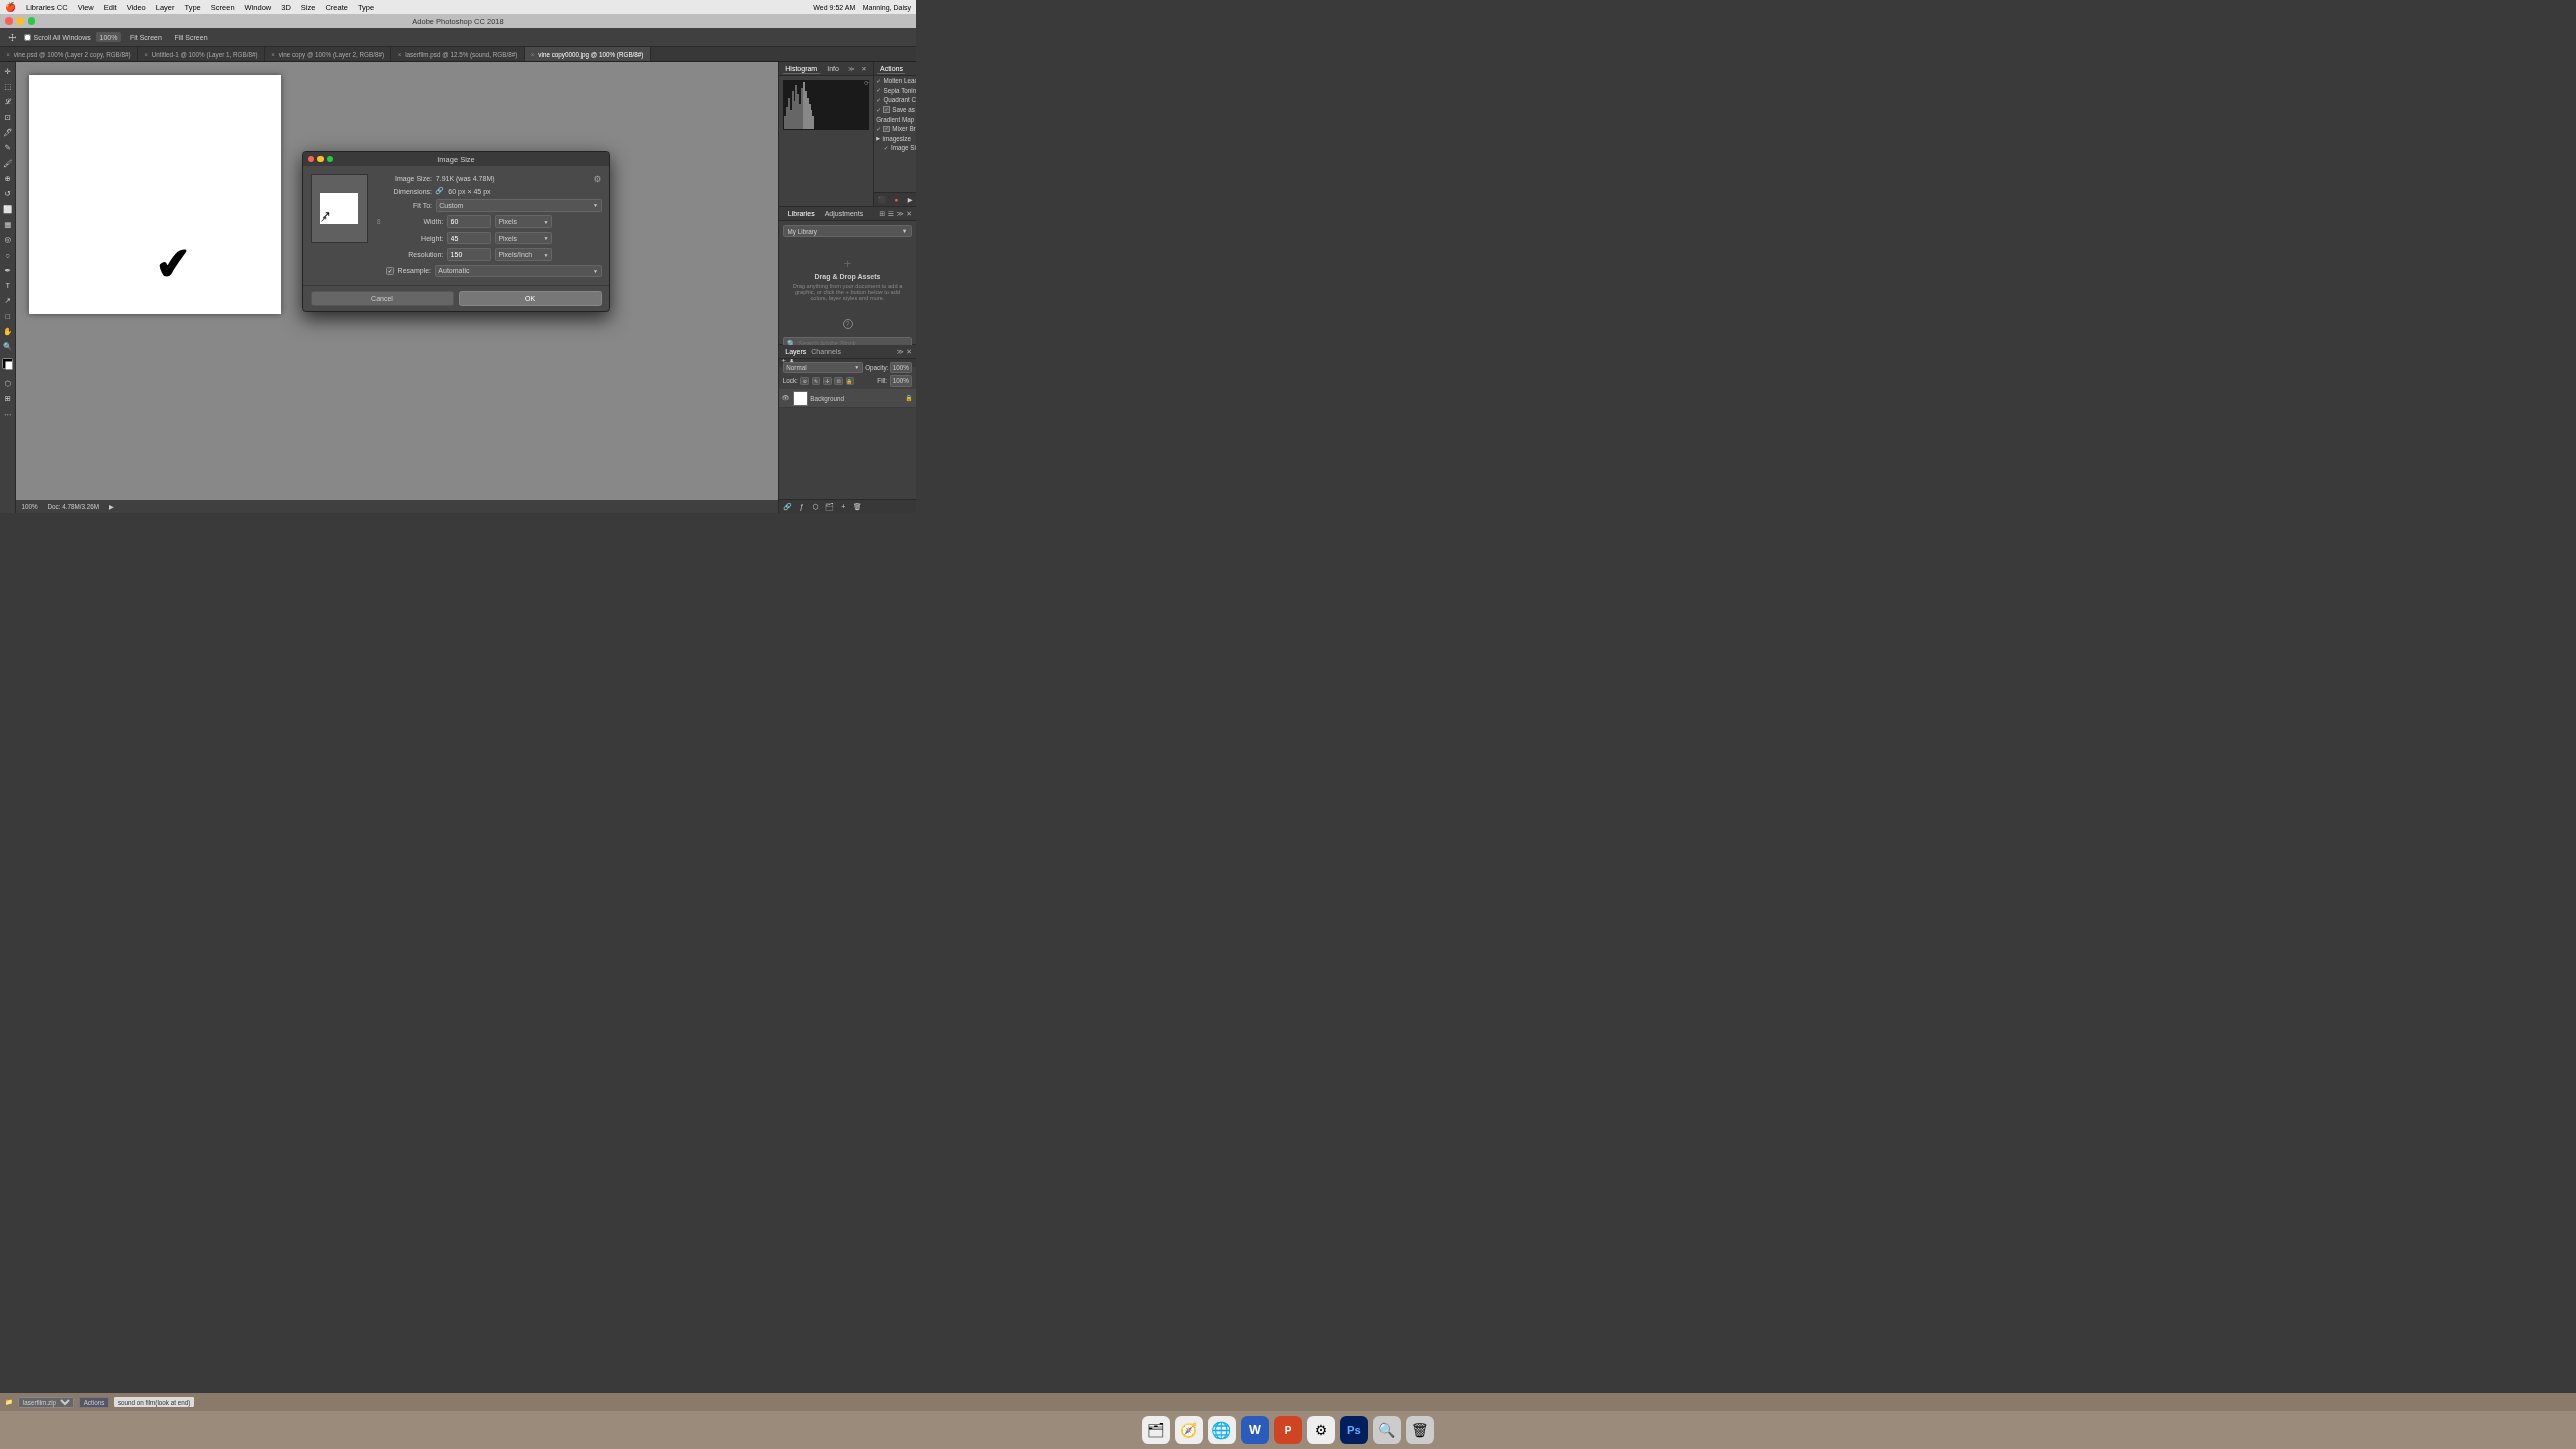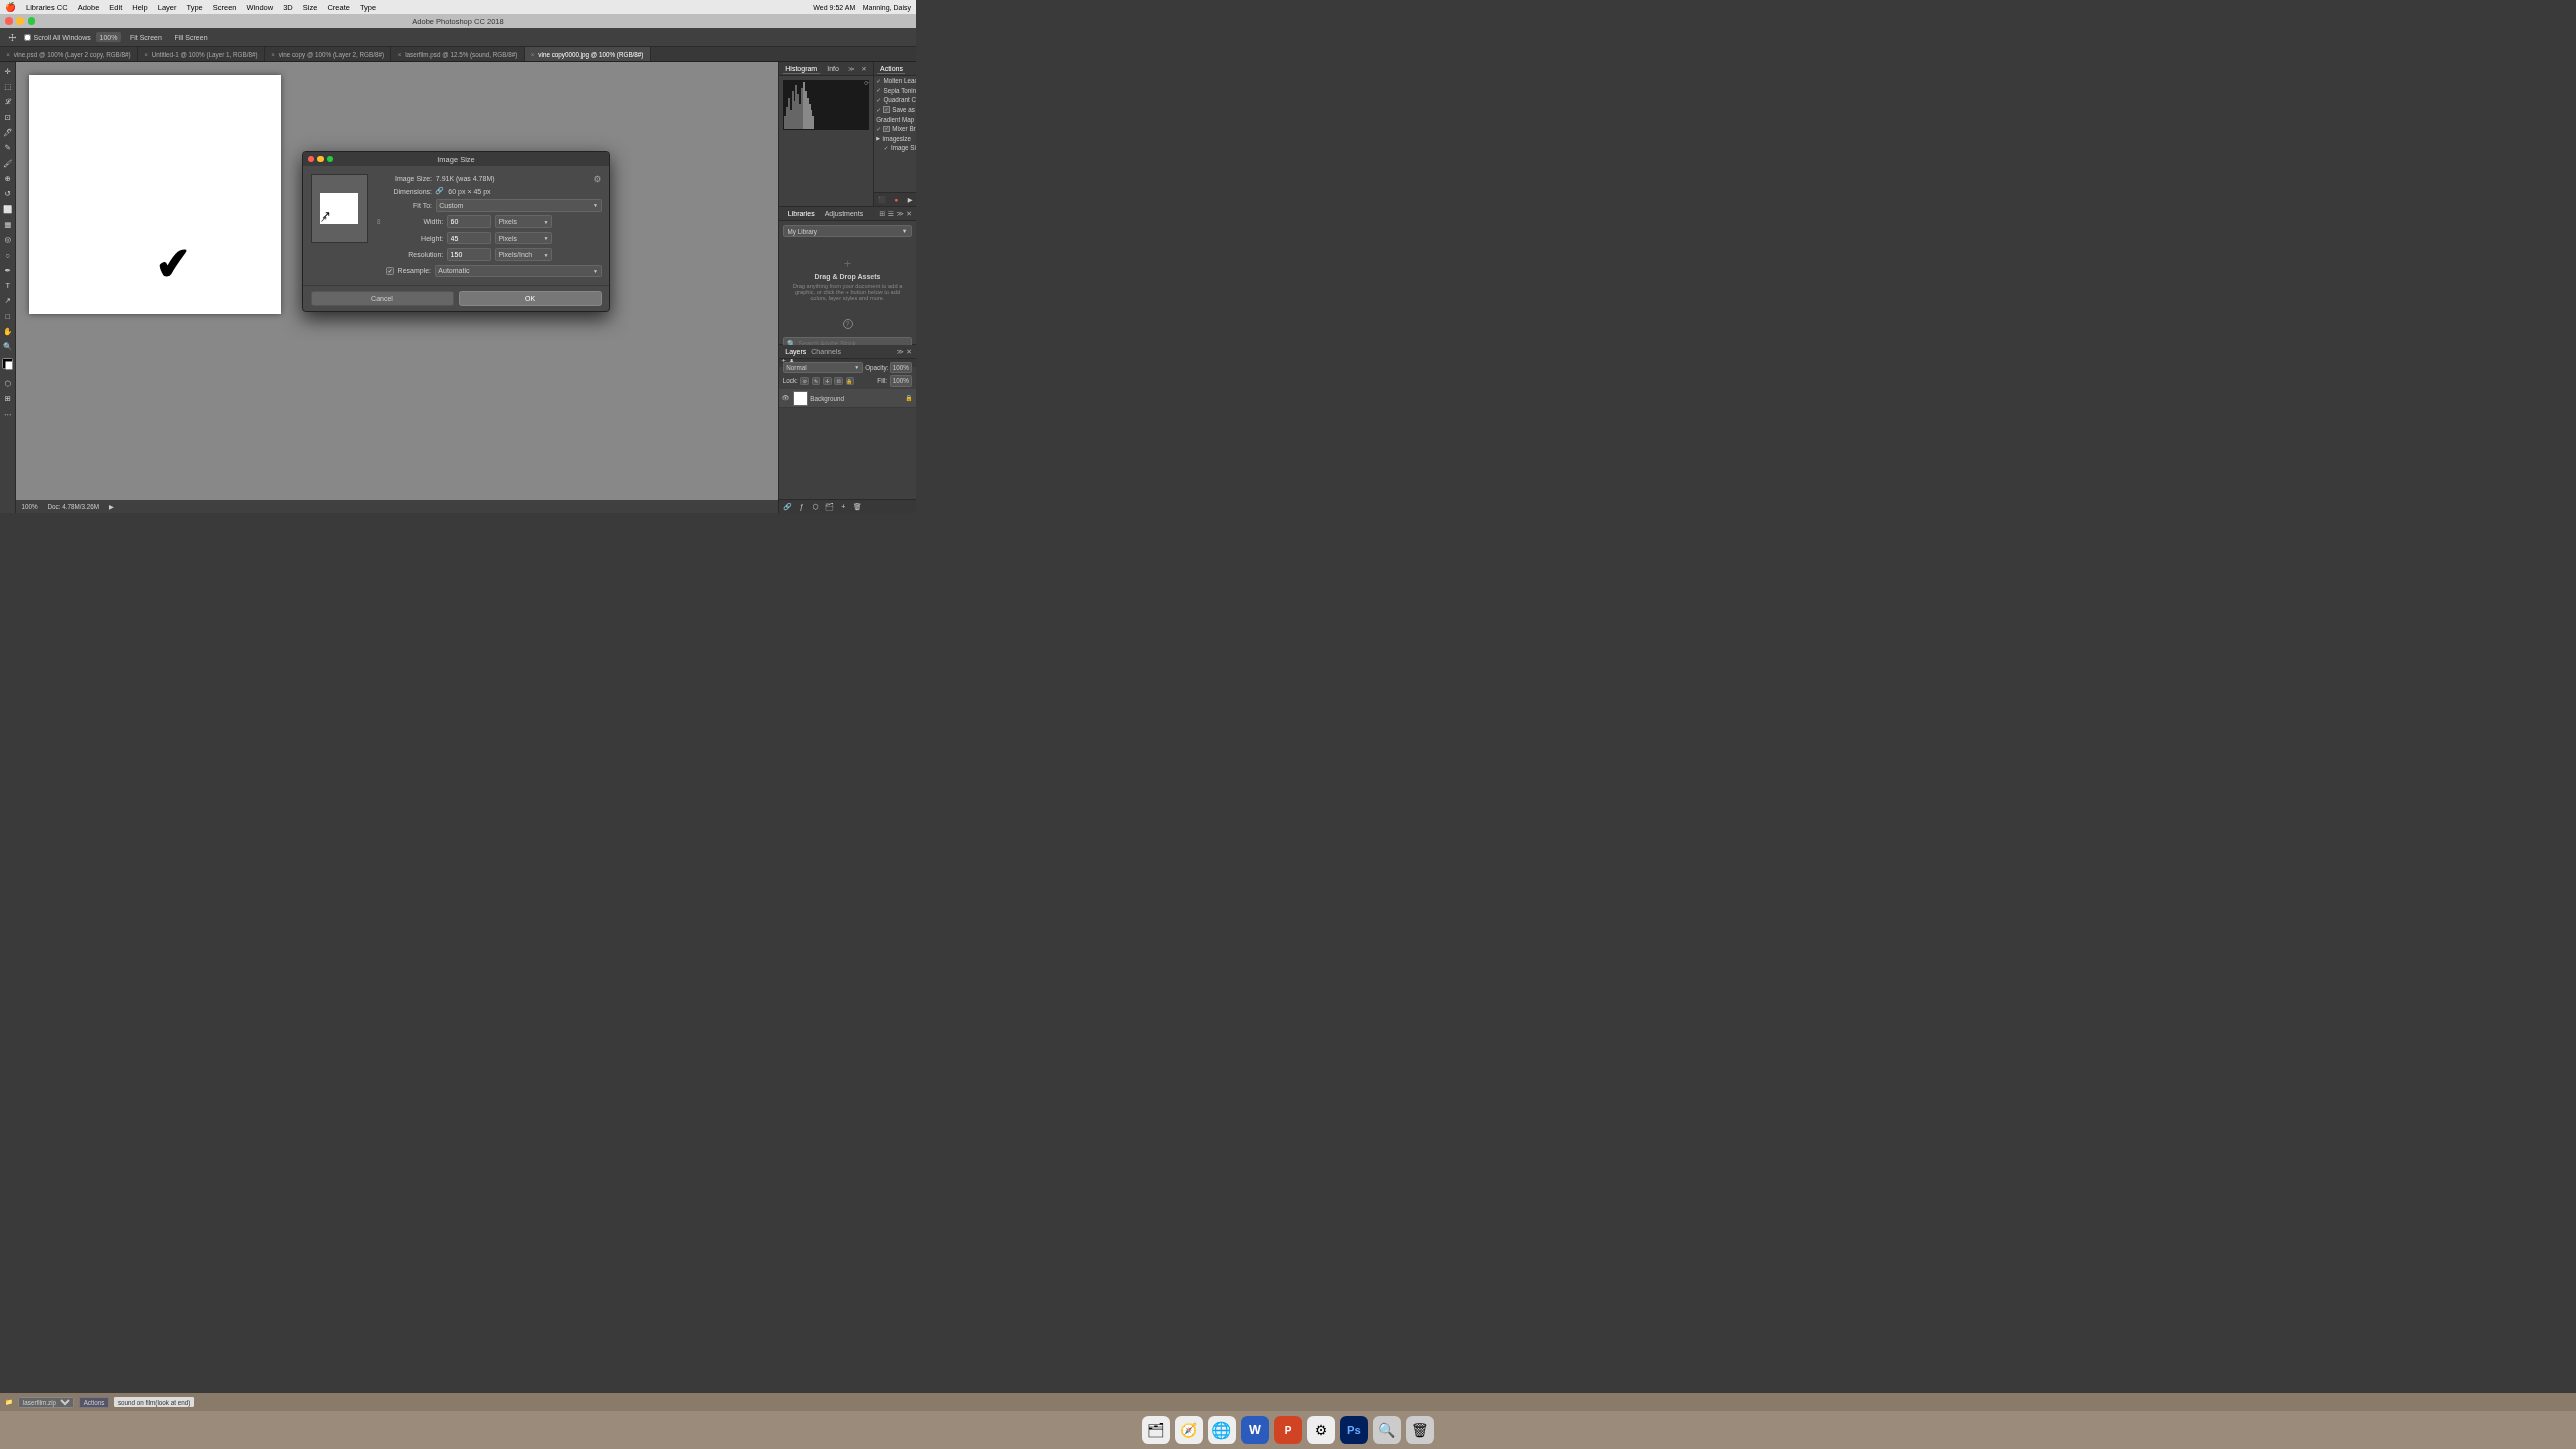--- a/index.html
+++ b/index.html
@@ -817,23 +817,23 @@
     }
     .scrollable::-webkit-scrollbar-track { background: #333; }
     .scrollable::-webkit-scrollbar-thumb { background: #666; border-radius: 1.9px; }
   </style>
 </head>
 <body>
 
 <div class="menu-bar">
   <span class="menu-bar-apple">🍎</span>
   <span class="menu-bar-item">Libraries CC</span>
-  <span class="menu-bar-item">Adobe</span>
+  <span class="menu-bar-item">View</span>
   <span class="menu-bar-item">Edit</span>
-  <span class="menu-bar-item">Help</span>
+  <span class="menu-bar-item">Video</span>
   <span class="menu-bar-item">Layer</span>
   <span class="menu-bar-item">Type</span>
   <span class="menu-bar-item">Screen</span>
   <span class="menu-bar-item">Window</span>
   <span class="menu-bar-item">3D</span>
   <span class="menu-bar-item">Size</span>
   <span class="menu-bar-item">Create</span>
   <span class="menu-bar-item">Type</span>
   <div class="menu-bar-right">
     <span>Wed 9:52 AM</span>

